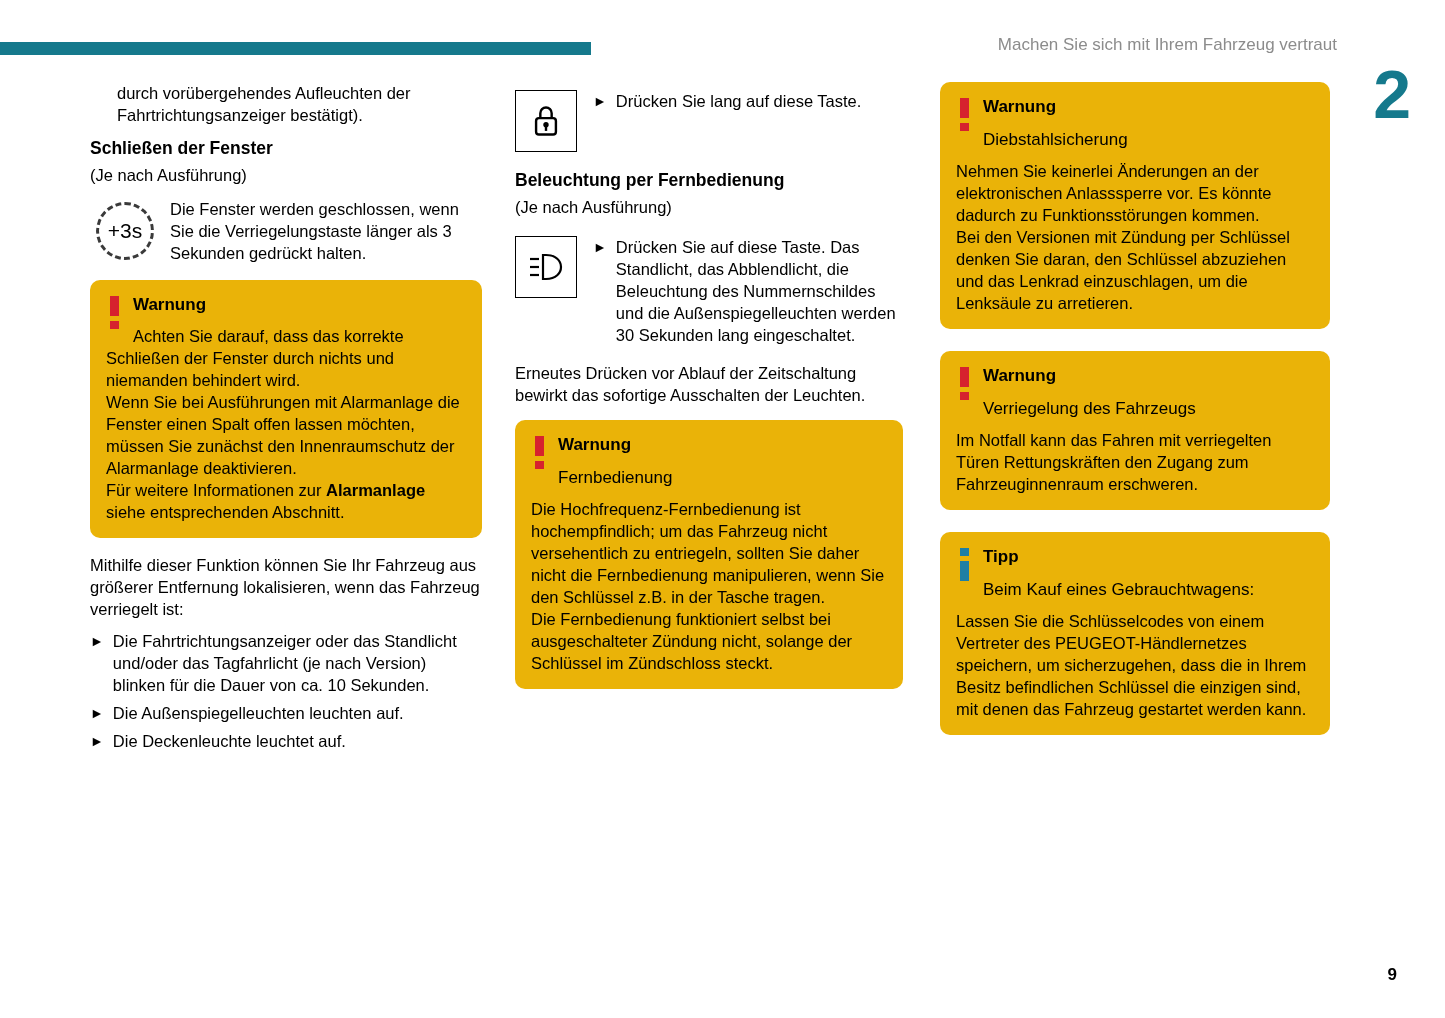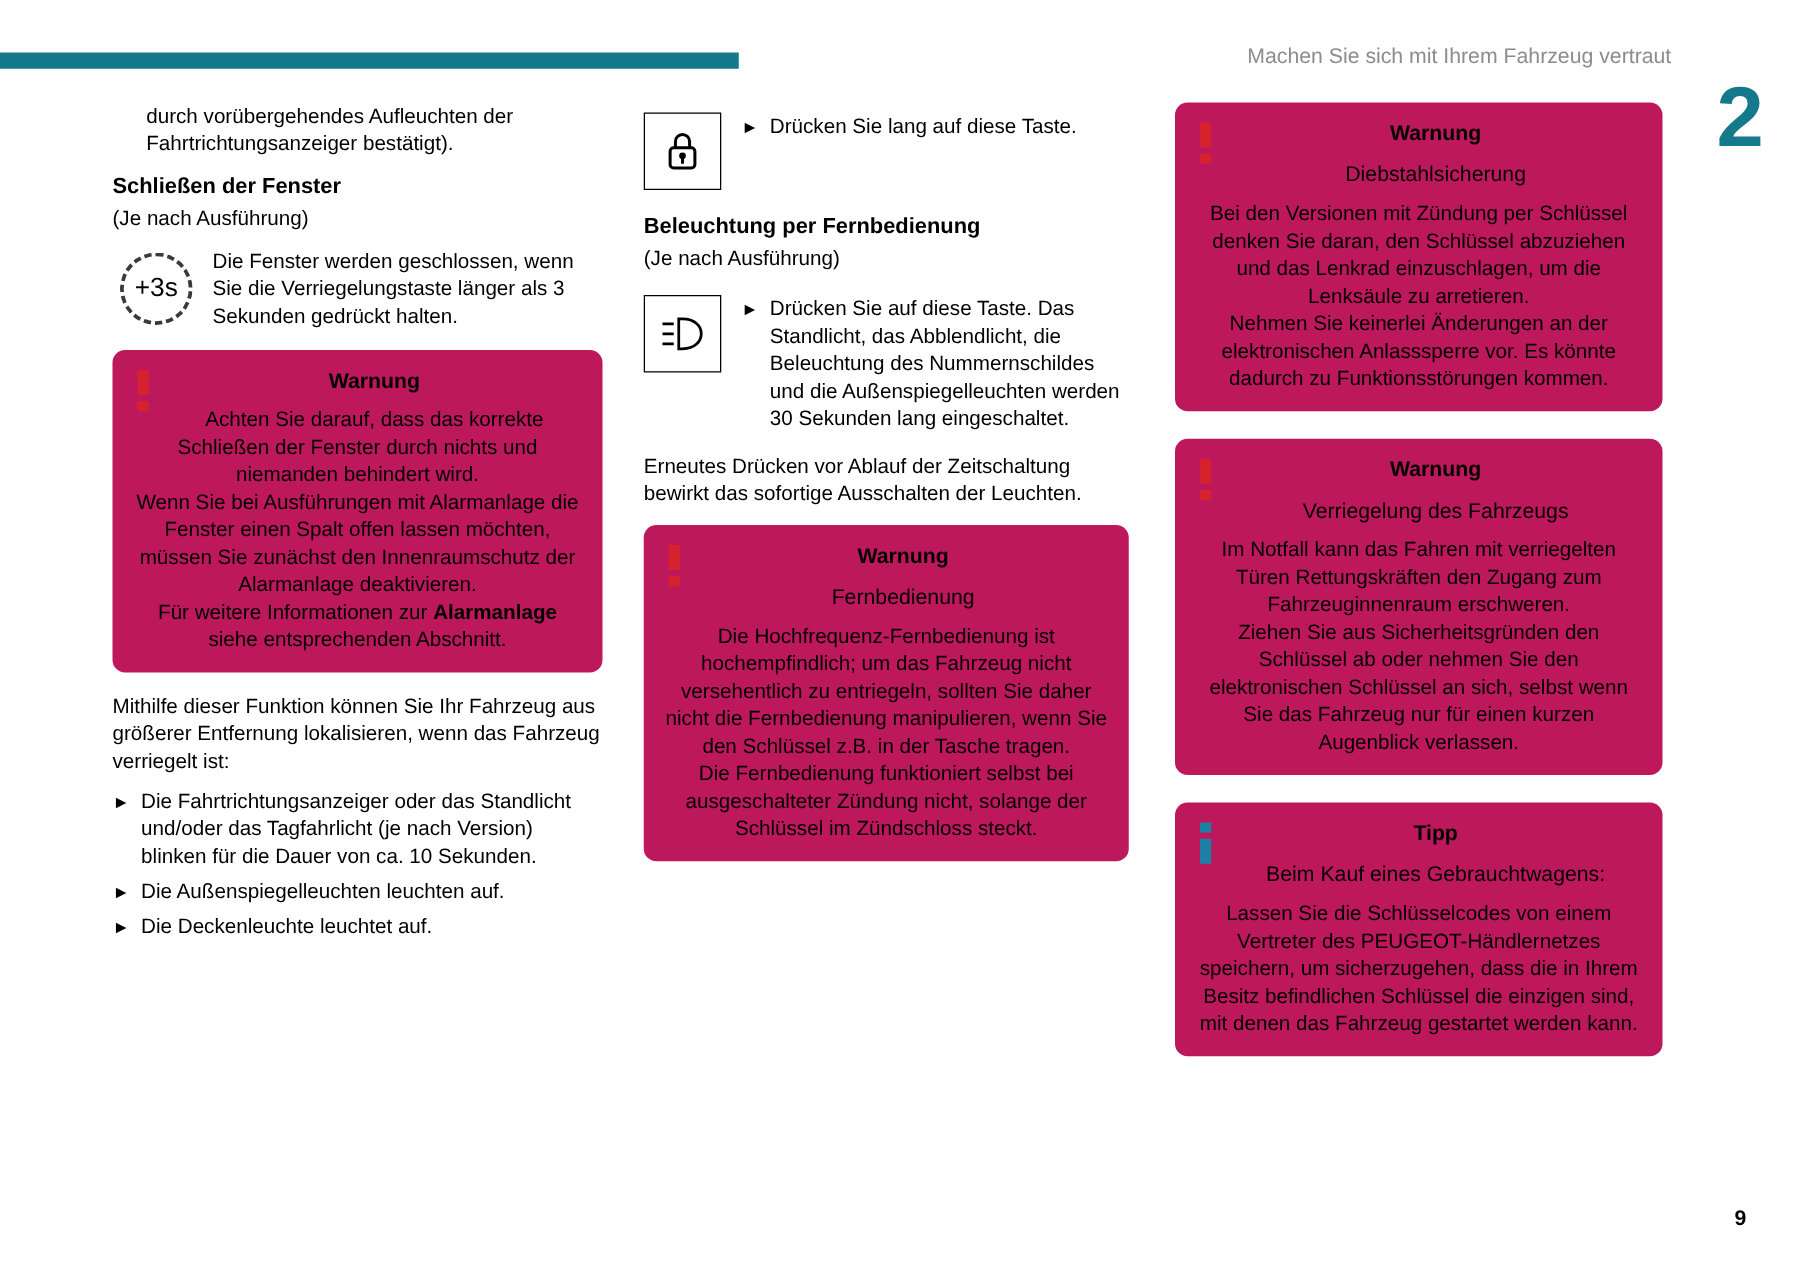--- a/index.html
+++ b/index.html
@@ -35,21 +35,21 @@
   }
   .sym-box {
     flex: 0 0 auto; width: 62px; height: 62px; border: 1.5px solid #000;
     display: flex; align-items: center; justify-content: center; background: #fff;
   }
   .bullet { display: flex; gap: 9px; margin-bottom: 6px; }
   .bullet .mk { flex: 0 0 auto; font-size: 14px; line-height: 22px; }
   .btxt { flex: 1; }
 
   
-  .gbox { background: #be185d; border-radius: 10px; padding: 13px 16px 15px 16px; margin: 14px 0 16px 0; text-align: center; }
+  .gbox { background: #eab308; border-radius: 10px; padding: 13px 16px 15px 16px; margin: 14px 0 16px 0; }
   .col3 .gbox { margin: 0 0 22px 0; }
   .wicon { float: left; width: 13px; height: 36px; margin: 2px 12px 2px 2px; position: relative; }
   .wicon::before { content: ""; position: absolute; top: 1px; left: 2px; width: 9px; height: 20px; background: #d6222e; }
   .wicon::after  { content: ""; position: absolute; top: 26px; left: 2px; width: 9px; height: 8px; background: #d6222e; }
   .iicon { float: left; width: 13px; height: 36px; margin: 2px 12px 2px 2px; position: relative; }
   .iicon::before { content: ""; position: absolute; top: 1px; left: 2px; width: 9px; height: 8px; background: #1e7fa4; }
   .iicon::after  { content: ""; position: absolute; top: 14px; left: 2px; width: 9px; height: 20px; background: #1e7fa4; }
   .wtitle { font-weight: bold; font-size: 17px; line-height: 24px; }
   .wsub { font-weight: normal; font-size: 17px; line-height: 24px; margin-top: 9px; }
   .wbody { margin-top: 8px; }
@@ -148,32 +148,31 @@
     </div>
   </div>
 </div>
 
 <div class="col col3">
   <div class="gbox">
     <span class="wicon"></span>
     <div class="wtitle">Warnung</div>
     <div class="wsub">Diebstahlsicherung</div>
     <div class="wbody">
+      <p>Nehmen Sie keinerlei Änderungen an der elektronischen Anlasssperre vor. Es könnte dadurch zu Funktionsstörungen kommen.</p>
       <p>Bei den Versionen mit Zündung per Schlüssel denken Sie daran, den Schlüssel abzuziehen und das Lenkrad einzuschlagen, um die Lenksäule zu arretieren.</p>
-      <p>Nehmen Sie keinerlei Änderungen an der elektronischen Anlasssperre vor. Es könnte dadurch zu Funktionsstörungen kommen.</p>
     </div>
   </div>
 
   <div class="gbox">
     <span class="wicon"></span>
     <div class="wtitle">Warnung</div>
     <div class="wsub">Verriegelung des Fahrzeugs</div>
     <div class="wbody">
       <p>Im Notfall kann das Fahren mit verriegelten Türen Rettungskräften den Zugang zum Fahrzeuginnenraum erschweren.</p>
-      <p>Ziehen Sie aus Sicherheitsgründen den Schlüssel ab oder nehmen Sie den elektronischen Schlüssel an sich, selbst wenn Sie das Fahrzeug nur für einen kurzen Augenblick verlassen.</p>
     </div>
   </div>
 
   <div class="gbox">
     <span class="iicon"></span>
     <div class="wtitle">Tipp</div>
     <div class="wsub">Beim Kauf eines Gebrauchtwagens:</div>
     <div class="wbody">
       <p>Lassen Sie die Schlüsselcodes von einem Vertreter des PEUGEOT-Händlernetzes speichern, um sicherzugehen, dass die in Ihrem Besitz befindlichen Schlüssel die einzigen sind, mit denen das Fahrzeug gestartet werden kann.</p>
     </div>

